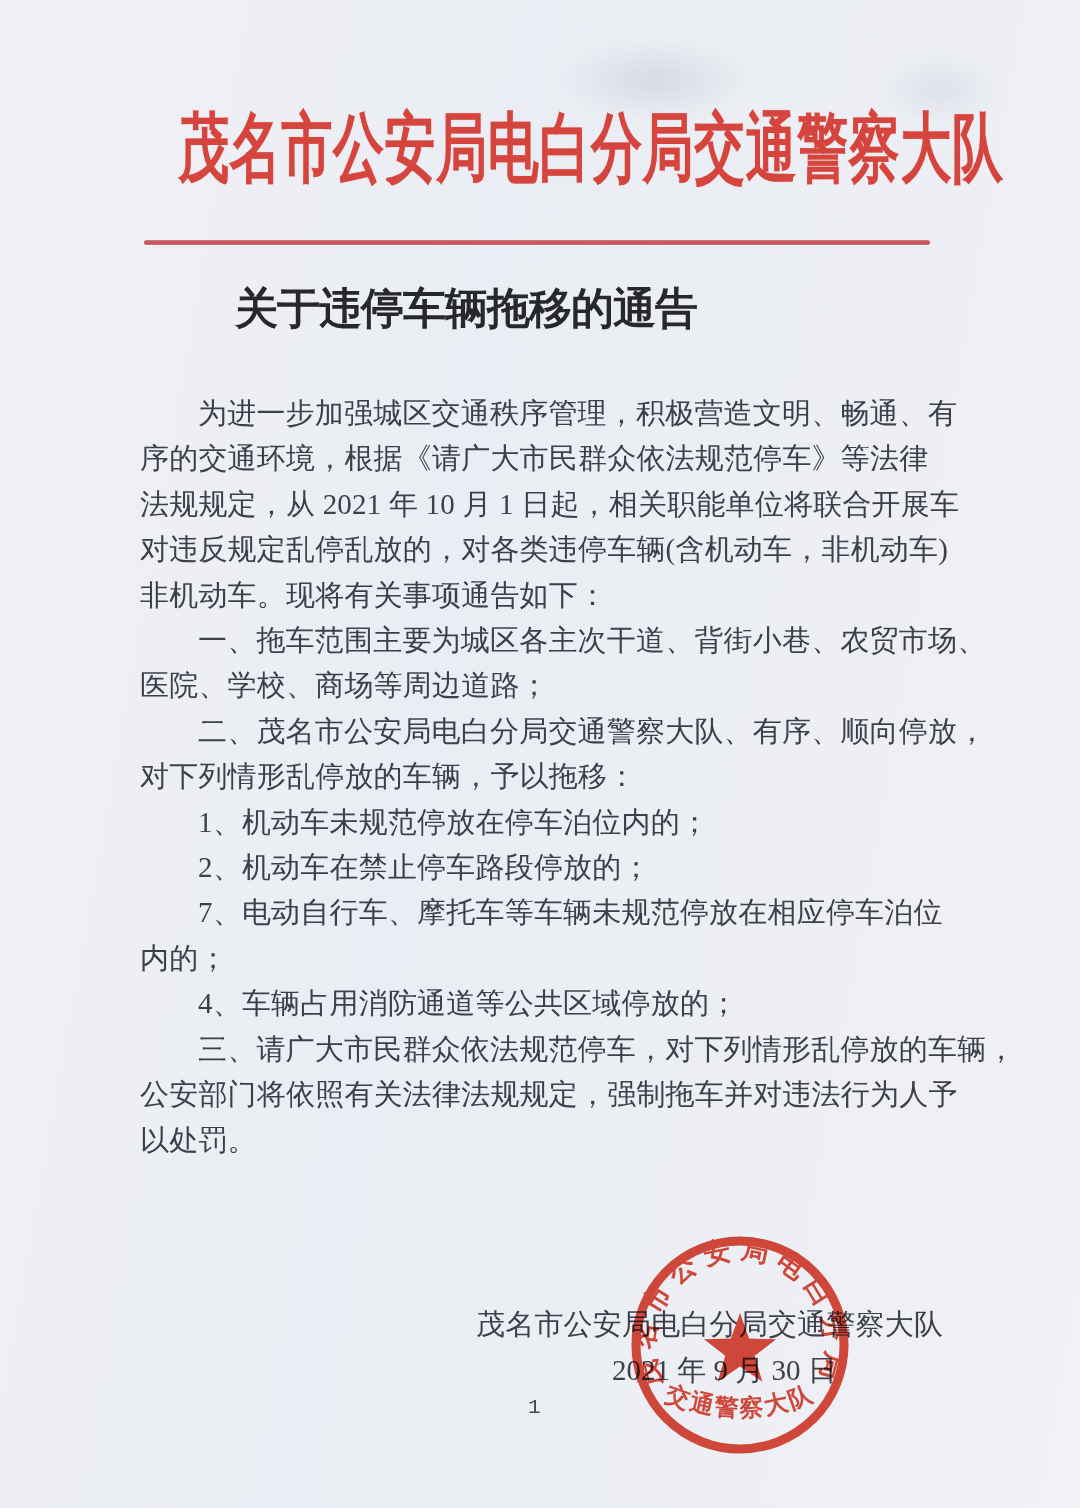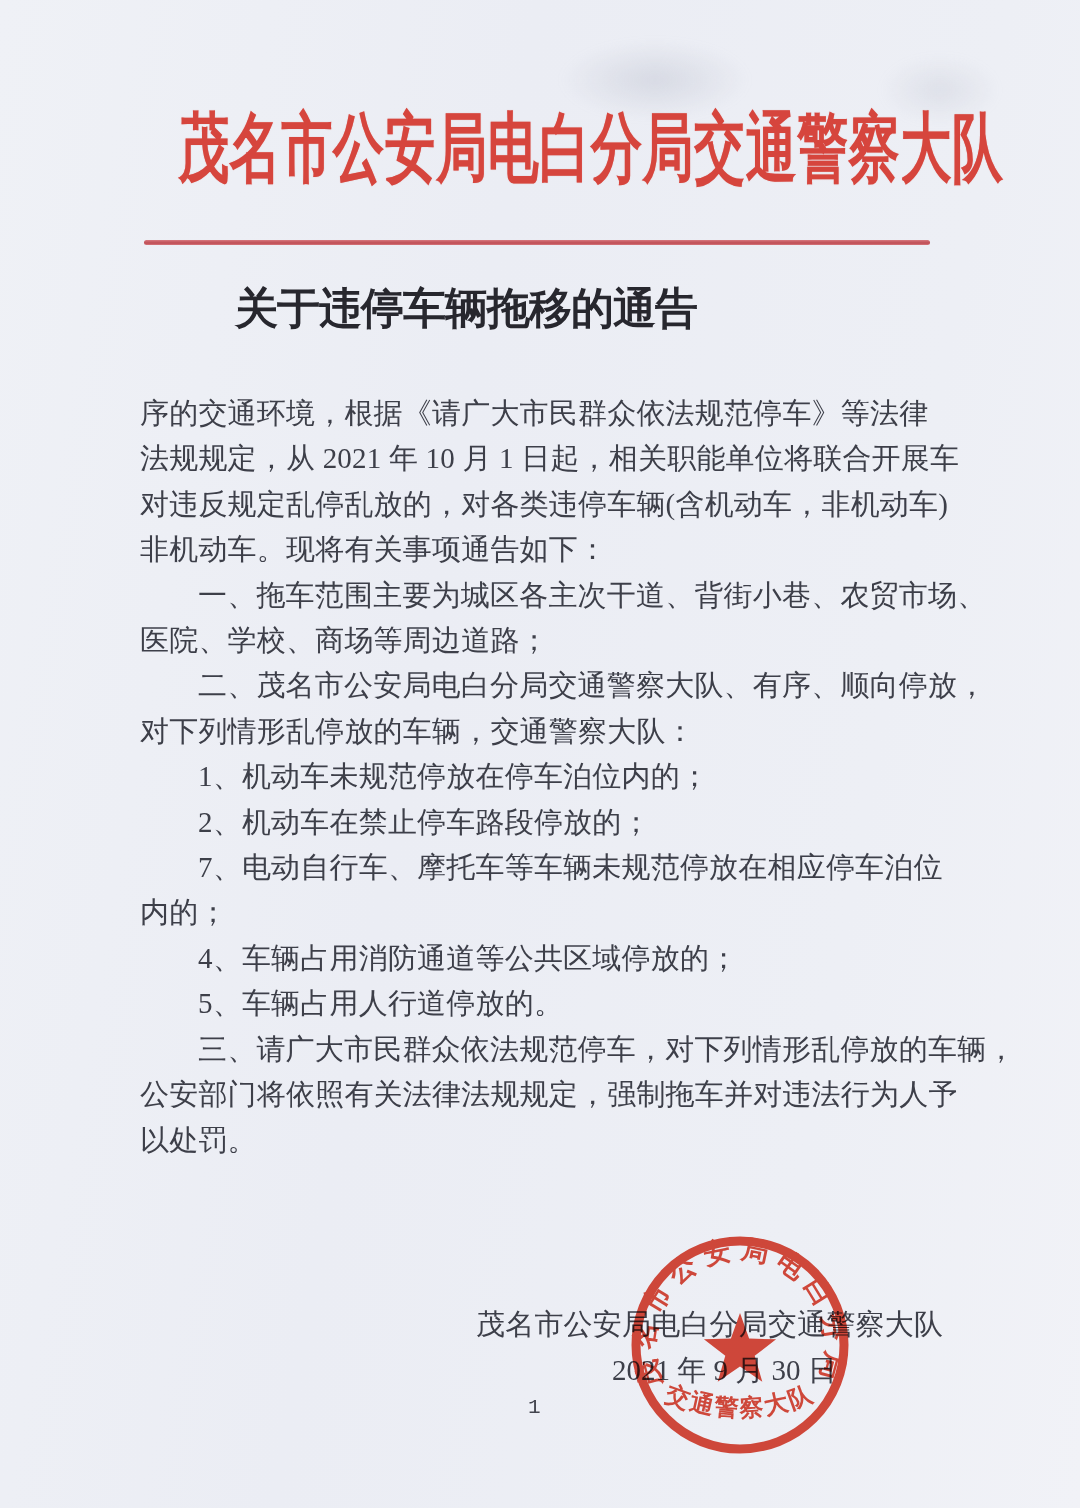--- a/index.html
+++ b/index.html
@@ -104,34 +104,34 @@
   <div class="smudge-a"></div>
   <div class="smudge-b"></div>
 
   <div class="org-header">茂名市公安局电白分局交通警察大队</div>
 
   <div class="header-divider"></div>
 
   <div class="doc-title">关于违停车辆拖移的通告</div>
 
   <div class="body-text">
+    <div class="body-line indent">为进一步加强城区交通秩序管理，积极营造文明、畅通、有</div>
     <div class="body-line">序的交通环境，根据《请广大市民群众依法规范停车》等法律</div>
     <div class="body-line">法规规定，从 2021 年 10 月 1 日起，相关职能单位将联合开展车</div>
     <div class="body-line">对违反规定乱停乱放的，对各类违停车辆(含机动车，非机动车)</div>
     <div class="body-line">非机动车。现将有关事项通告如下：</div>
     <div class="body-line indent">一、拖车范围主要为城区各主次干道、背街小巷、农贸市场、</div>
     <div class="body-line">医院、学校、商场等周边道路；</div>
     <div class="body-line indent">二、茂名市公安局电白分局交通警察大队、有序、顺向停放，</div>
-    <div class="body-line">对下列情形乱停放的车辆，交通警察大队：</div>
+    <div class="body-line">对下列情形乱停放的车辆，予以拖移：</div>
     <div class="body-line indent">1、机动车未规范停放在停车泊位内的；</div>
     <div class="body-line indent">2、机动车在禁止停车路段停放的；</div>
     <div class="body-line indent">7、电动自行车、摩托车等车辆未规范停放在相应停车泊位</div>
     <div class="body-line">内的；</div>
     <div class="body-line indent">4、车辆占用消防通道等公共区域停放的；</div>
-    <div class="body-line indent">5、车辆占用人行道停放的。</div>
     <div class="body-line indent">三、请广大市民群众依法规范停车，对下列情形乱停放的车辆，</div>
     <div class="body-line">公安部门将依照有关法律法规规定，强制拖车并对违法行为人予</div>
     <div class="body-line">以处罚。</div>
   </div>
 
   <div class="signature">茂名市公安局电白分局交通警察大队</div>
 
   <div class="sign-date">2021 年 9 月 30 日</div>
 
   <svg class="seal" viewBox="0 0 236 236">

